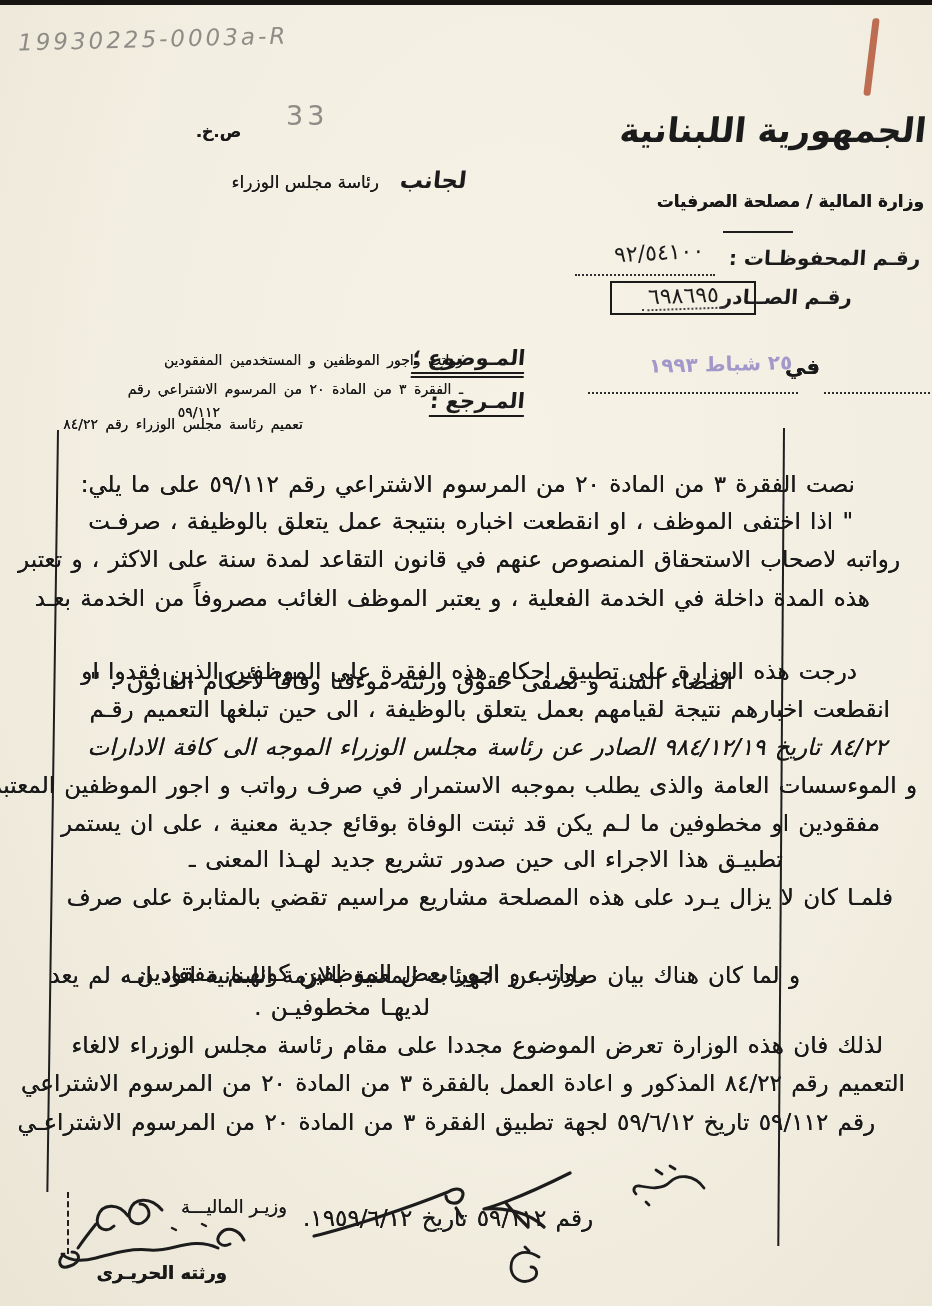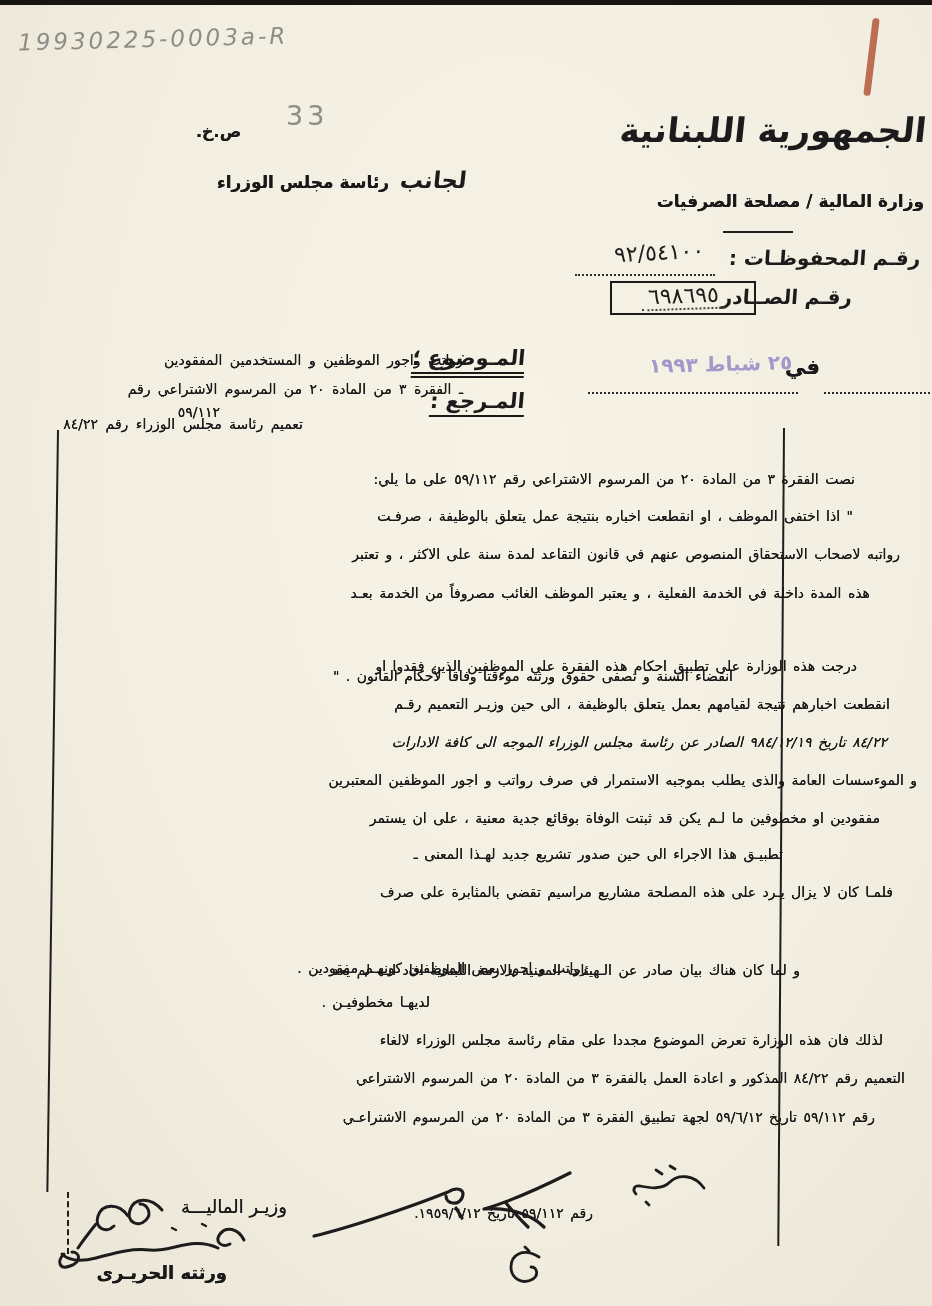--- a/index.html
+++ b/index.html
@@ -23,39 +23,39 @@
   .ministry{right:8px;top:191px;font-size:17px;font-weight:bold;}
   .ministry-underline{left:723px;top:231px;width:70px;height:2px;background:#1e1e1e;}
   .hdr-label{font-size:20px;font-weight:bold;transform:skewX(-4deg);}
   .dots{border-bottom:2px dotted #2e2e2e;display:inline-block;}
   .hand{transform:rotate(-3deg);font-size:22px;letter-spacing:2px;}
   .out-box{border:2.5px solid #1a1a1a;width:142px;height:30px;text-align:center;}
   .out-box span{display:inline-block;border-bottom:2px dotted #444;padding:0 6px;font-size:22px;transform:rotate(-2deg);letter-spacing:3px;}
   .stamp{color:#9a8fc7;font-size:20px;font-weight:bold;letter-spacing:2px;transform:rotate(-1.5deg);opacity:.9;}
   .subj-label{font-size:21px;font-weight:bold;transform:skewX(-5deg);border-bottom:6px double #1a1a1a;padding-bottom:2px;}
   .subj-text{font-size:14px;word-spacing:3px;}
-  .body-line{position:absolute;font-size:14px;word-spacing:2px;}
+  .body-line{position:absolute;font-size:23px;word-spacing:2px;}
   .vline{width:2px;background:#1e1e1e;transform-origin:top center;}
   .sig-typed{font-size:18px;letter-spacing:1px;}
   svg.scrawl{overflow:visible;}
   svg.scrawl path{fill:none;stroke:#1c1c1c;stroke-linecap:round;stroke-linejoin:round;}
 </style>
 </head>
 <body>
 
 <div class="abs top-strip"></div>
 <div class="abs red-mark"></div>
 
 <div class="abs pencil" style="left:18px;top:26px;font-size:23px;font-style:italic;letter-spacing:3px;transform:rotate(-1.5deg);">19930225-0003a-R</div>
 <div class="abs pencil" style="left:286px;top:100px;font-size:27px;letter-spacing:4px;">33</div>
 <div class="abs typed rtl" style="left:160px;top:122px;font-size:16px;font-weight:bold;margin-left:36px;">ص.خ.</div>
 
 <div class="abs rtl nowrap" style="right:465px;top:167px;">
   <span class="calli" style="font-size:23px;display:inline-block;">لجانب</span>
-  <span class="typed" style="font-size:17px;font-weight:bold;margin-right:6px;">رئاسة مجلس الوزراء</span>
+  <span class="typed" style="font-size:17px;font-weight:normal;margin-right:16px;">رئاسة مجلس الوزراء</span>
 </div>
 
 <div class="abs rtl calli republic nowrap">الجمهورية اللبنانية</div>
 <div class="abs rtl typed ministry nowrap">وزارة المالية / مصلحة الصرفيات</div>
 <div class="abs ministry-underline"></div>
 
 <div class="abs rtl hdr-label nowrap" style="right:12px;top:246px;">رقـم المحفوظـات :</div>
 <div class="abs dots" style="right:217px;top:250px;width:140px;height:24px;"></div>
 <div class="abs ink hand rtl nowrap" style="right:228px;top:240px;">٩٢/٥٤١٠٠</div>
 
@@ -80,21 +80,21 @@
 <div class="abs" style="left:67px;top:1192px;height:62px;border-left:2px dashed #1e1e1e;"></div>
 <div class="abs vline" style="left:783px;top:428px;height:818px;transform:rotate(.4deg);"></div>
 
 <div>
   <div class="body-line rtl typed nowrap" style="top:471px;right:77px;">نصت الفقرة ٣ من المادة ٢٠ من المرسوم الاشتراعي رقم ٥٩/١١٢ على ما يلي:</div>
   <div class="body-line rtl typed nowrap" style="top:508px;right:79px;">" اذا اختفى الموظف ،  او انقطعت اخباره بنتيجة عمل يتعلق بالوظيفة ،  صرفـت</div>
   <div class="body-line rtl typed nowrap" style="top:546px;right:32px;">رواتبه لاصحاب الاستحقاق المنصوص عنهم في قانون التقاعد لمدة سنة على الاكثر ،  و تعتبر</div>
   <div class="body-line rtl typed nowrap" style="top:585px;right:62px;">هذه المدة داخلة في الخدمة الفعلية ،  و يعتبر الموظف الغائب مصروفاً من الخدمة بعـد</div>
   <div class="body-line rtl typed nowrap" style="top:620px;right:199px;margin-top:48px;">انقضاء السنة و تصفى حقوق ورثته موءقتا وفاقا لأحكام القانون . "</div>
   <div class="body-line rtl typed nowrap" style="top:658px;right:75px;">درجت هذه الوزارة على تطبيق احكام هذه الفقرة على الموظفين الذين فقدوا او</div>
-  <div class="body-line rtl typed nowrap" style="top:696px;right:42px;">انقطعت اخبارهم نتيجة لقيامهم بعمل يتعلق بالوظيفة ،  الى حين وزيـر التعميم رقـم</div>
+  <div class="body-line rtl typed nowrap" style="top:696px;right:42px;">انقطعت اخبارهم نتيجة لقيامهم بعمل يتعلق بالوظيفة ،  الى حين تبلغها التعميم رقـم</div>
   <div class="body-line rtl typed nowrap" style="top:734px;right:45px;font-style:italic;">٨٤/٢٢ تاريخ ٩٨٤/١٢/١٩ الصادر عن رئاسة مجلس الوزراء الموجه الى كافة الادارات</div>
   <div class="body-line rtl typed nowrap" style="top:772px;right:15px;">و الموءسسات العامة والذى يطلب بموجبه الاستمرار في صرف رواتب و اجور الموظفين المعتبرين</div>
   <div class="body-line rtl typed nowrap" style="top:810px;right:52px;">مفقودين او مخطوفين ما لـم يكن قد ثبتت الوفاة بوقائع جدية معنية ،  على ان يستمر</div>
   <div class="body-line rtl typed nowrap" style="top:846px;right:149px;">تطبيـق هذا الاجراء الى حين صدور تشريع جديد لهـذا المعنى ـ</div>
   <div class="body-line rtl typed nowrap" style="top:884px;right:39px;">فلمـا كان لا يزال يـرد على هذه المصلحة مشاريع مراسيم تقضي بالمثابرة على صرف</div>
   <div class="body-line rtl typed nowrap" style="top:960px;right:345px;">رواتب و اجور بعض الموظفين كونهـم مفقودين .</div>
   <div class="body-line rtl typed nowrap" style="top:962px;right:132px;">و لما كان هناك بيان صادر عن الـهيئات المعنية بالازمة اللبنانية افاد انـه لم يعد</div>
   <div class="body-line rtl typed nowrap" style="top:994px;right:502px;">لديهـا مخطوفيـن .</div>
   <div class="body-line rtl typed nowrap" style="top:1032px;right:49px;">لذلك فان هذه الوزارة تعرض الموضوع مجددا على  مقام رئاسة مجلس الوزراء لالغاء</div>
   <div class="body-line rtl typed nowrap" style="top:1070px;right:27px;">التعميم رقم ٨٤/٢٢ المذكور و اعادة العمل بالفقرة ٣ من المادة ٢٠ من المرسوم الاشتراعي</div>

